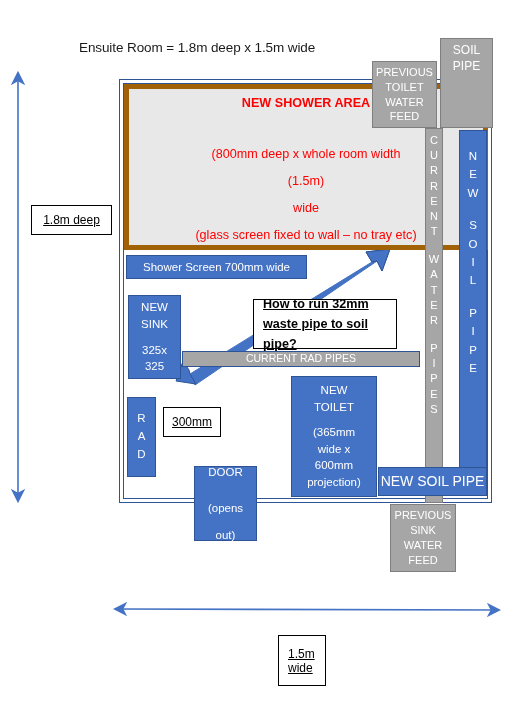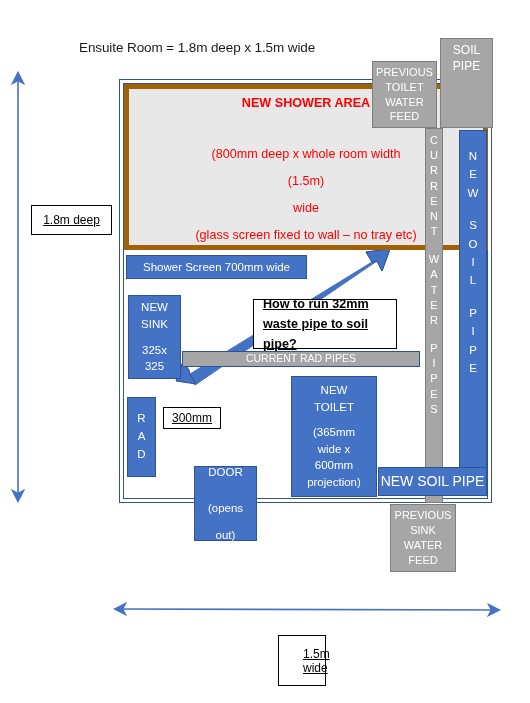--- a/index.html
+++ b/index.html
@@ -189,21 +189,21 @@
   <div class="abs rad-bar" style="left:182px; top:351px; width:238px; height:16px;">
     <span>CURRENT RAD PIPES</span>
   </div>
 
   <div class="abs blue vert-letters" style="left:127px; top:397px; width:29px; height:80px; justify-content:center; padding-top:0;">
     <span>R</span>
     <span>A</span>
     <span>D</span>
   </div>
 
-  <div class="abs white-box" style="left:163px; top:407px; width:58px; height:22px;">
+  <div class="abs white-box" style="left:163px; top:407px; width:58px; height:30px;">
     <span>300mm</span>
   </div>
 
   <div class="abs blue" style="left:194px; top:466px; width:63px; height:75px;gap:10px;">
     <span>DOOR</span>
     <span style="height:7px"></span>
     <span>(opens</span>
     <span>out)</span>
   </div>
 
@@ -275,18 +275,18 @@
     <span>PREVIOUS</span>
     <span>SINK</span>
     <span>WATER</span>
     <span>FEED</span>
   </div>
 
   <div class="abs white-box" style="left:31px; top:205px; width:81px; height:30px;">
     <span>1.8m deep</span>
   </div>
 
-  <div class="abs white-box" style="left:278px; top:635px; width:48px; height:51px; align-items:flex-start; padding-left:24px;">
+  <div class="abs white-box" style="left:278px; top:635px; width:48px; height:51px; align-items:flex-start; padding-left:9px;">
     <span>1.5m</span>
     <span>wide</span>
   </div>
 
 </div>
 
 </body></html>

